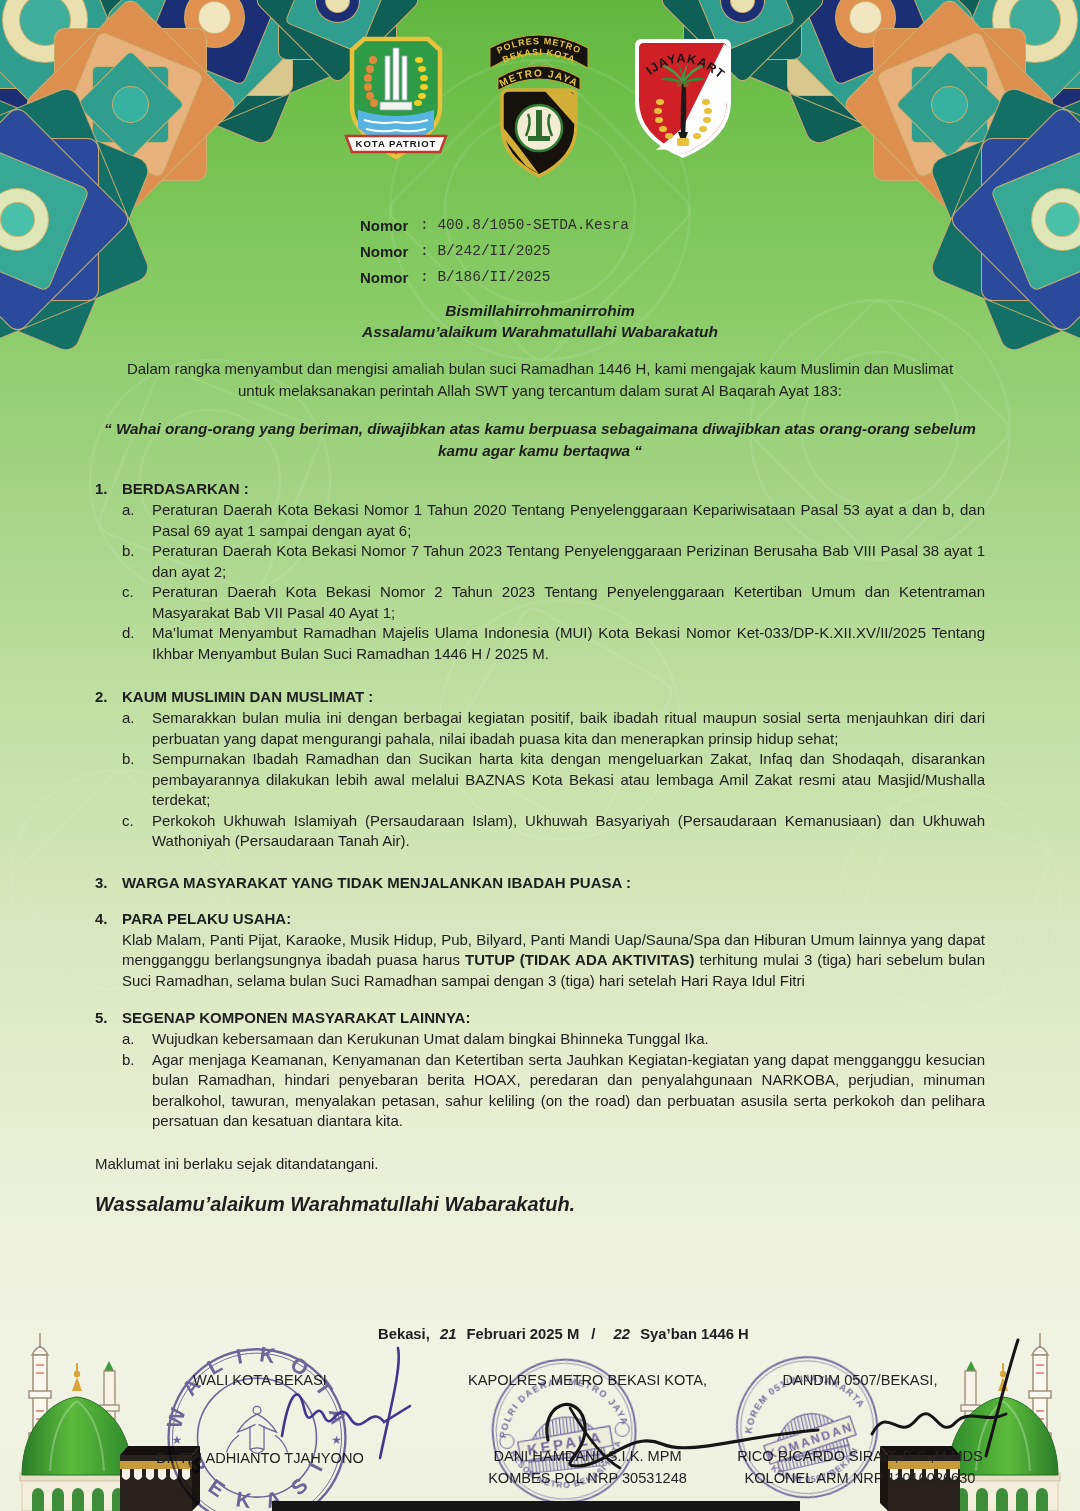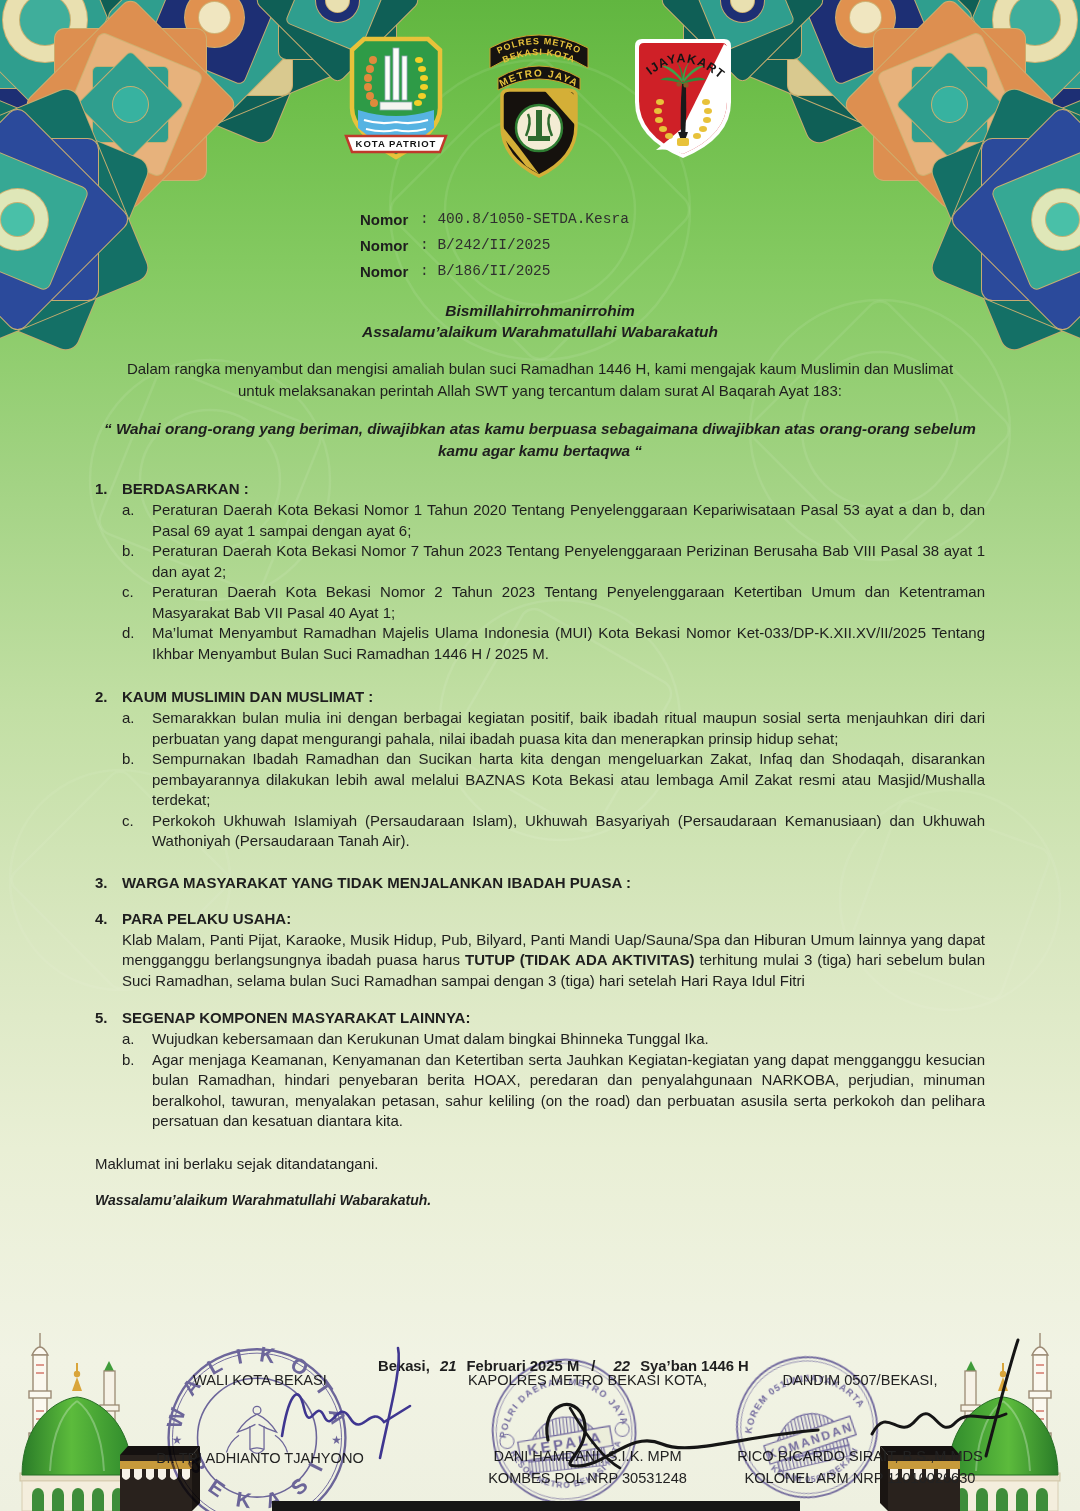--- a/index.html
+++ b/index.html
@@ -14,37 +14,37 @@
   .corner.tr{right:0;transform:scaleX(-1);}
   .fl{position:absolute;}
   .sq{position:absolute;border:1.5px solid rgba(206,176,112,.95);border-radius:7%;}
   .ci{position:absolute;border-radius:50%;border:1.5px solid rgba(206,176,112,.95);}
   
   .emblems{position:absolute;left:0;right:0;top:32px;display:flex;justify-content:center;gap:26px;z-index:2;}
   
   .content{position:absolute;left:95px;width:890px;top:188px;z-index:2;font-size:15px;line-height:1.36;}
   .title{text-align:center;font-weight:bold;font-size:17px;line-height:22px;letter-spacing:.2px;}
   .nomor{margin:22px 0 0 265px;}
-  .nrow{height:26px;display:flex;align-items:flex-start;}
+  .nrow{height:26px;display:flex;align-items:flex-end;}
   .nlabel{font-weight:bold;width:60px;}
   .nvalue{font-family:"Liberation Mono","DejaVu Sans Mono",monospace;font-size:14.5px;color:#2f2f2f;}
   .greeting{margin-top:12px;text-align:center;font-weight:bold;font-style:italic;font-size:15.5px;line-height:21px;}
   .intro{margin:16px 18px 16px 18px;text-align:center;line-height:22px;}
   .quote{margin:14px 0 0 0;text-align:center;font-weight:bold;font-style:italic;font-size:15.3px;line-height:22px;}
   .sec{margin-top:16px;}
   .sec-h{display:flex;font-weight:bold;line-height:22px;}
   .num{width:27px;flex:none;}
   .item{display:flex;line-height:20.5px;margin-left:27px;}
   .let{width:30px;flex:none;}
   .txt{flex:1;text-align:justify;}
   .body{margin-left:27px;text-align:justify;line-height:20.5px;}
   .effective{margin-top:22px;}
-  .closing{margin-top:17px;font-weight:bold;font-style:italic;font-size:14px;}
+  .closing{margin-top:17px;font-weight:bold;font-style:italic;font-size:20px;}
   
-  .dateline{position:absolute;left:378px;top:1358px;z-index:2;font-size:14.8px;font-weight:bold;white-space:nowrap;}
+  .dateline{position:absolute;left:378px;top:1326px;z-index:2;font-size:14.8px;font-weight:bold;white-space:nowrap;}
   .dateline .d{font-style:italic;margin:0 6px;}
   .sigcol{position:absolute;z-index:2;text-align:center;font-size:14.6px;color:#222;}
   .sigcol .t{white-space:nowrap;}
   .sigcol .nm{position:absolute;left:0;right:0;white-space:nowrap;}
   .sigcol .rk{position:absolute;left:0;right:0;white-space:nowrap;}
   .stamp{position:absolute;z-index:3;mix-blend-mode:multiply;opacity:.82;}
   .stamp text{font-family:"Liberation Sans",sans-serif;}
   .sig{position:absolute;z-index:4;}
   
   .mosque{position:absolute;bottom:0;z-index:1;}

